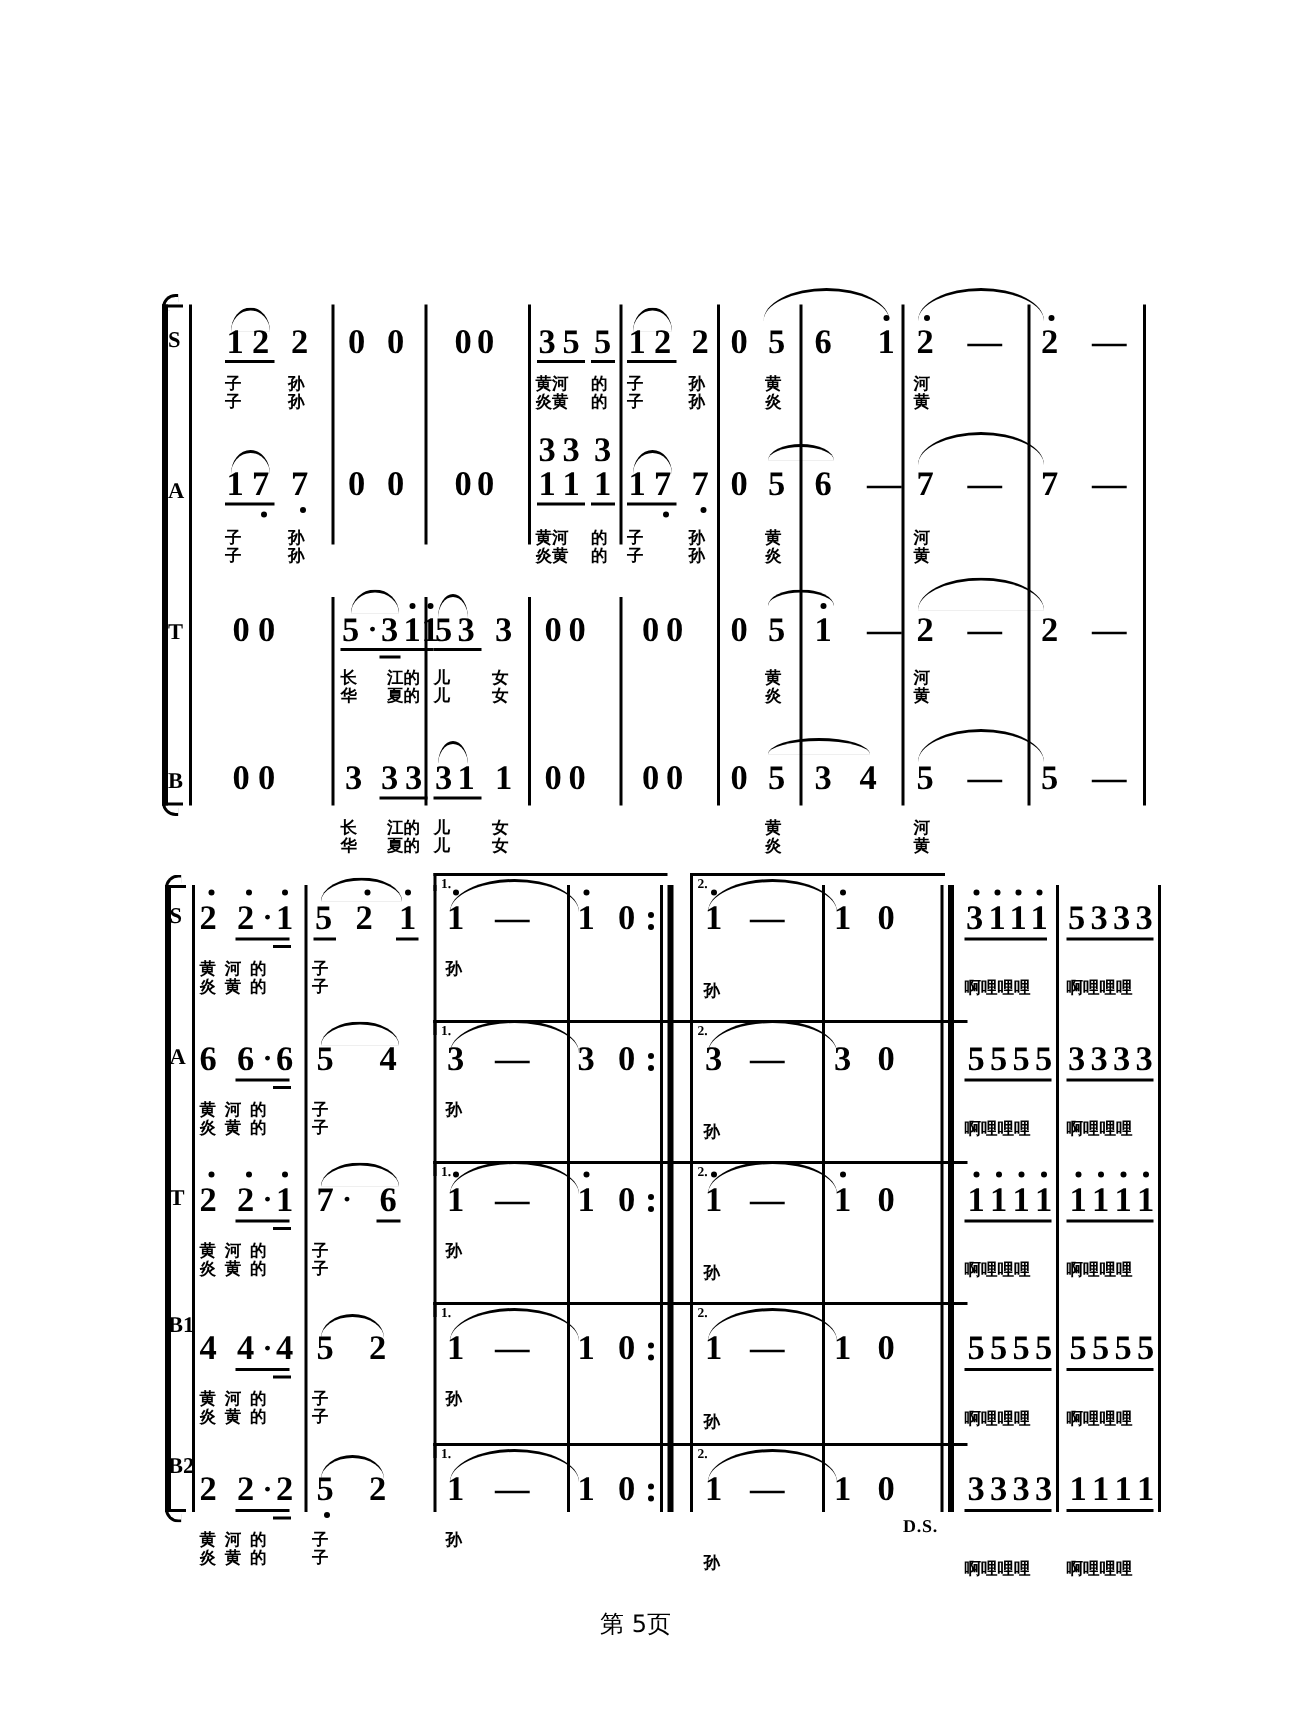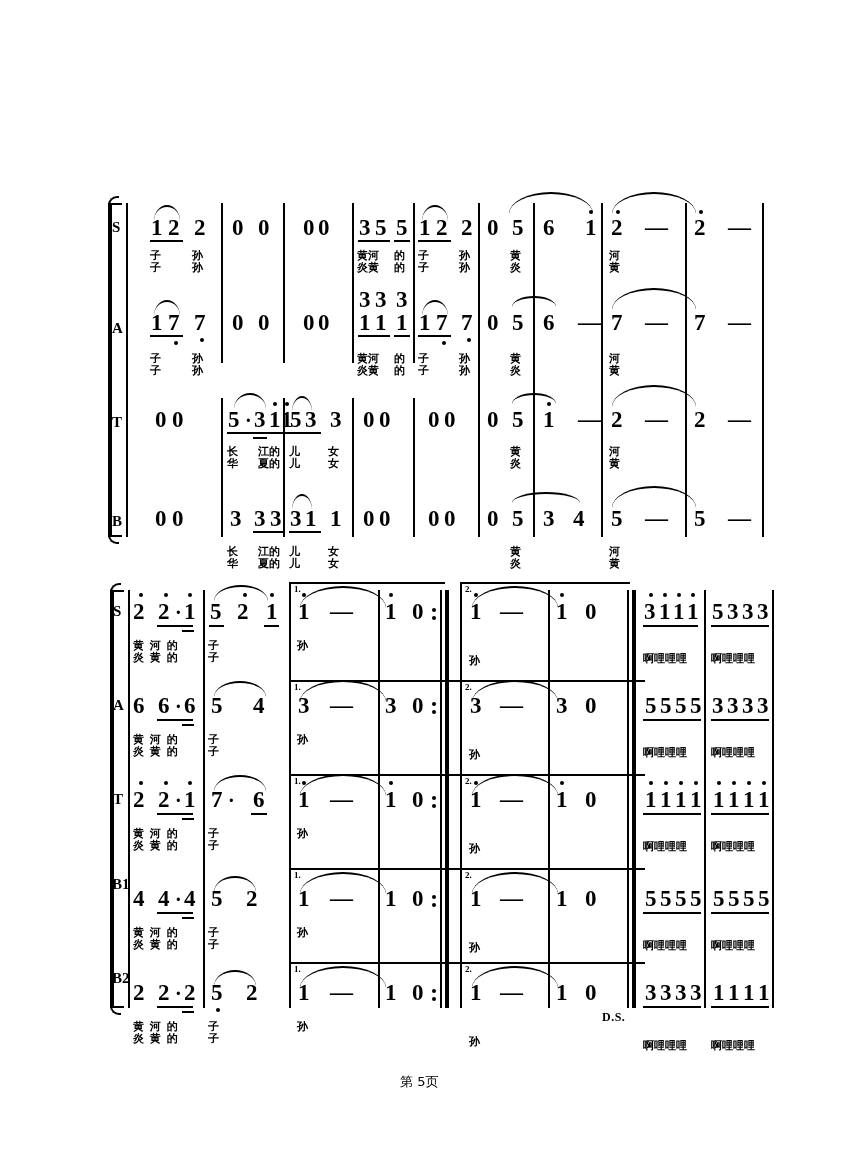--- a/index.html
+++ b/index.html
@@ -51,21 +51,21 @@
   .volta{position:absolute;border-top:2px solid #000;border-left:2px solid #000;
          box-sizing:border-box;}
   .volta span{position:absolute;left:3px;top:0px;font-size:9px;font-weight:bold;
          font-family:"Liberation Serif",serif;}
 
   
   .rdots{position:absolute;}
   .rdots i{display:block;width:4px;height:4px;border-radius:50%;background:#000;margin:4px 0;}
 
   .ds{position:absolute;font-size:12px;font-weight:bold;letter-spacing:.5px;}
-  .pagenum{position:absolute;font-size:13px;font-family:"DejaVu Sans","Liberation Sans",sans-serif;}
+  .pagenum{position:absolute;font-size:16px;font-family:"DejaVu Sans","Liberation Sans",sans-serif;}
   .dot-rhythm{position:absolute;font-weight:bold;font-size:20px;}
 </style>
 </head>
 <body>
 
 <div class="sheet">
 
   <div class="sys" style="left:0;top:0;">
 
     <div class="brace" style="left:108px;top:203px;height:334px;"></div>

